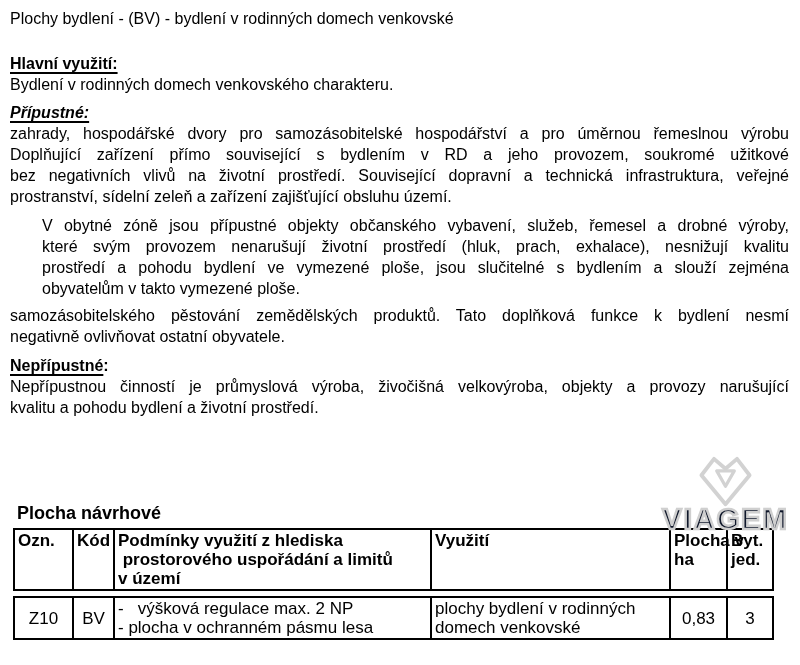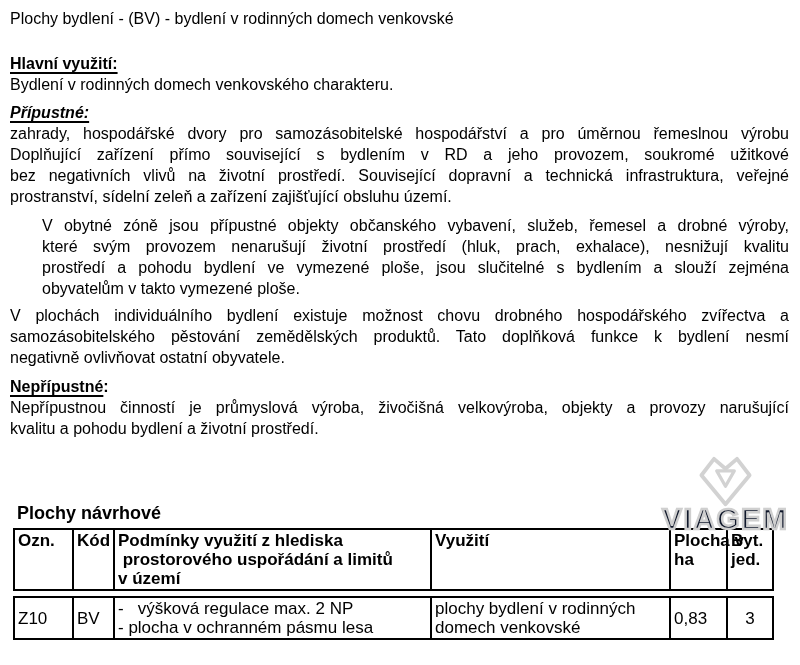--- a/index.html
+++ b/index.html
@@ -30,21 +30,21 @@
   
   .bottom{position:absolute;left:13px;top:502px;width:762px;z-index:1;}
   .bottom-heading{font-size:18px;font-weight:bold;line-height:22px;margin-left:4px;}
   table.ptab{border-collapse:collapse;table-layout:fixed;width:759px;margin-top:4px;
     font-size:17px;line-height:19px;}
   table.ptab td{padding:1px 3px;}
   tr.hdr td{border:2px solid #000;font-weight:bold;vertical-align:top;height:57px;text-align:left;}
   tr.gaprow td{border:none;height:5px;padding:0;line-height:5px;}
   tr.datarow td{border:2px solid #000;height:36px;vertical-align:middle;}
   .tline{white-space:pre;}
-  td.cc{}
+  td.cc{text-align:center;}
   td.byt-cell{text-align:center;vertical-align:bottom;padding-bottom:3px;}
 </style>
 </head>
 <body>
 
 <div class="doc">
   <div class="title">Plochy bydlení - (BV) - bydlení v rodinných domech venkovské</div>
 
   <div class="sec-h mt24">
     <span class="u">Hlavní využití:</span><span></span>
@@ -63,21 +63,20 @@
   </div>
 
   <div class="mt8">
     <div class="jline">V obytné zóně jsou přípustné objekty občanského vybavení,  služeb, řemesel a drobné výroby,</div>
     <div class="jline">které svým provozem nenarušují životní prostředí (hluk, prach, exhalace),  nesnižují kvalitu</div>
     <div class="jline">prostředí a pohodu bydlení ve vymezené ploše, jsou slučitelné s bydlením a slouží zejména</div>
     <div class="lline">obyvatelům v takto vymezené ploše.</div>
   </div>
 
   <div class="mt6">
-    <div class="jline">V plochách individuálního bydlení existuje možnost chovu drobného hospodářského zvířectva a</div>
     <div class="jline">samozásobitelského pěstování zemědělských produktů. Tato doplňková funkce k bydlení nesmí</div>
     <div class="lline">negativně ovlivňovat ostatní obyvatele.</div>
   </div>
 
   <div class="sec-h mt9">
     <span class="u">Nepřípustné</span><span>:</span>
   </div>
   <div>
     <div class="jline">Nepřípustnou činností je průmyslová výroba, živočišná velkovýroba, objekty a provozy narušující</div>
     <div class="lline">kvalitu a pohodu bydlení a životní prostředí.</div>
@@ -86,21 +85,21 @@
 
 <div class="watermark">
   <svg class="wm-svg" width="55" height="52" viewBox="0 0 100 95" xmlns="http://www.w3.org/2000/svg">
     <path d="M6,37 L29,7 L50,25 L71,7 L94,37 L50,90 Z" fill="#ffffff" stroke="#d2d2d2" stroke-width="7" stroke-linejoin="round"></path>
     <path d="M34,29 L66,29 L50,57 Z" fill="#ffffff" stroke="#d2d2d2" stroke-width="6" stroke-linejoin="round"></path>
   </svg>
   <div class="wm-text">VIAGEM</div>
 </div>
 
 <div class="bottom">
-  <div class="bottom-heading">Plochy návrhové</div>
+  <div class="bottom-heading">Plocha návrhové</div>
   <table class="ptab">
     <colgroup>
       <col style="width:59px">
         <col style="width:41px">
         <col style="width:317px">
       <col style="width:239px">
         <col style="width:57px">
         <col style="width:46px">
     </colgroup>
     <tbody>

